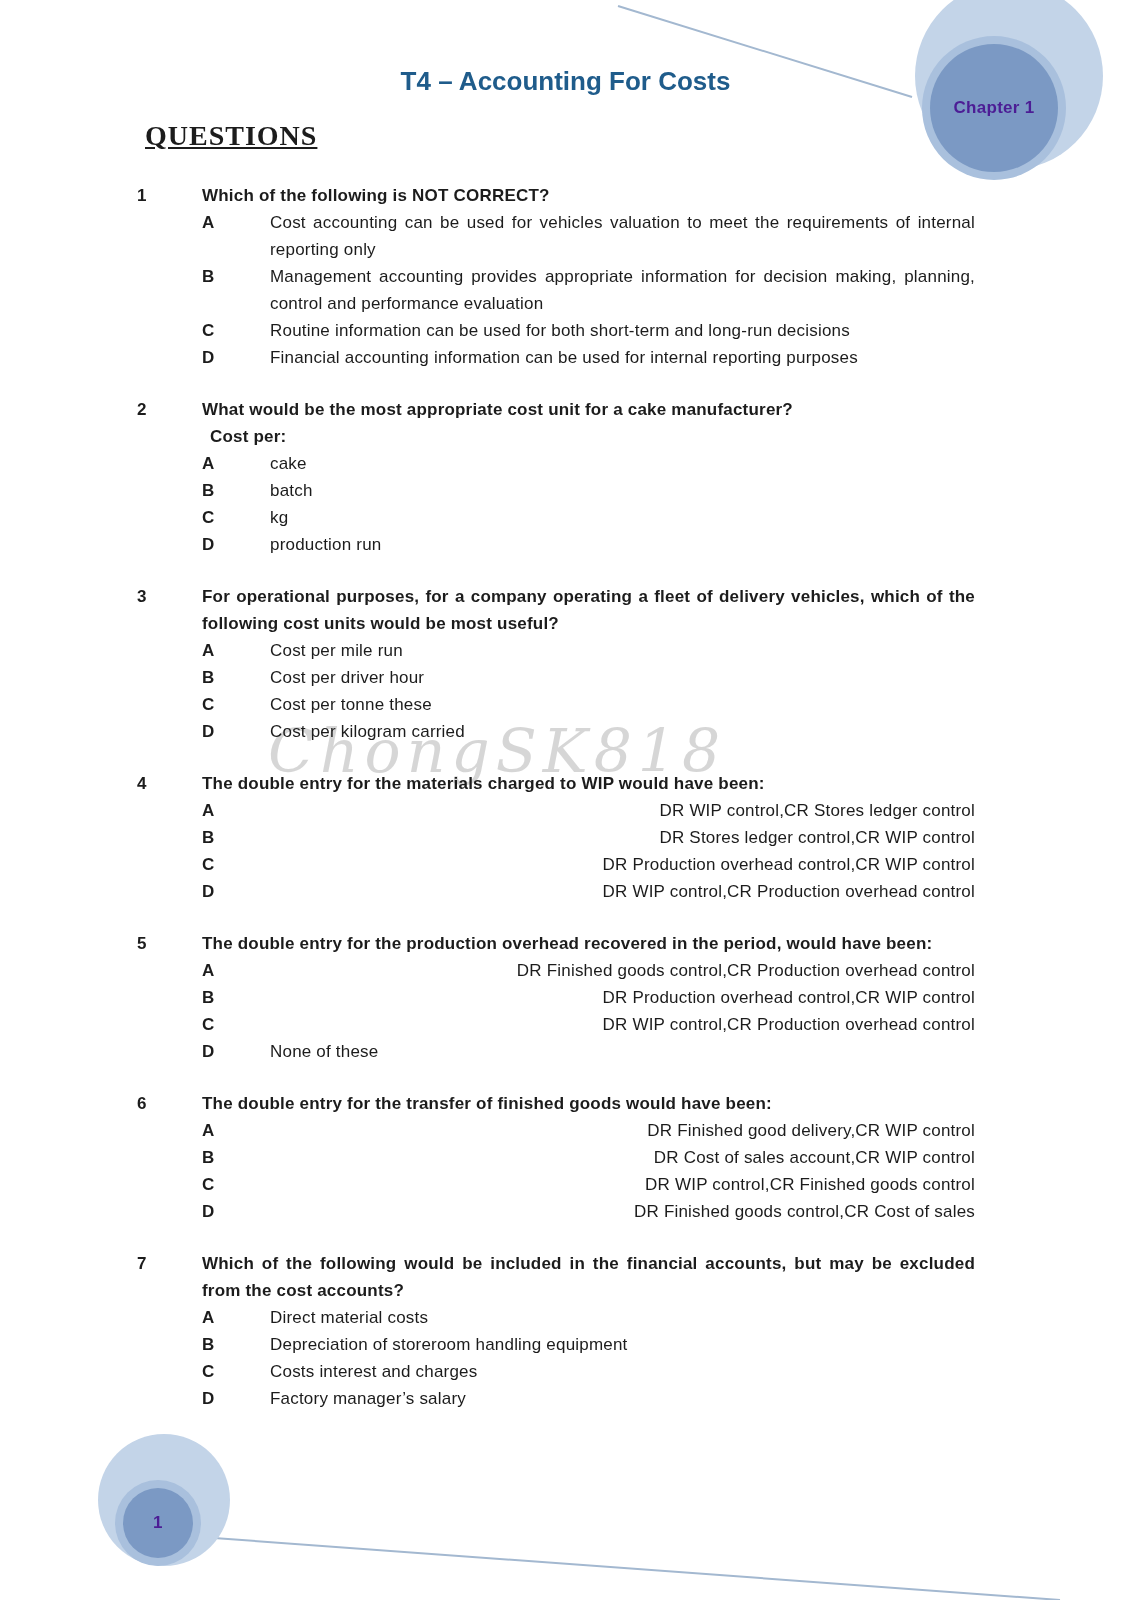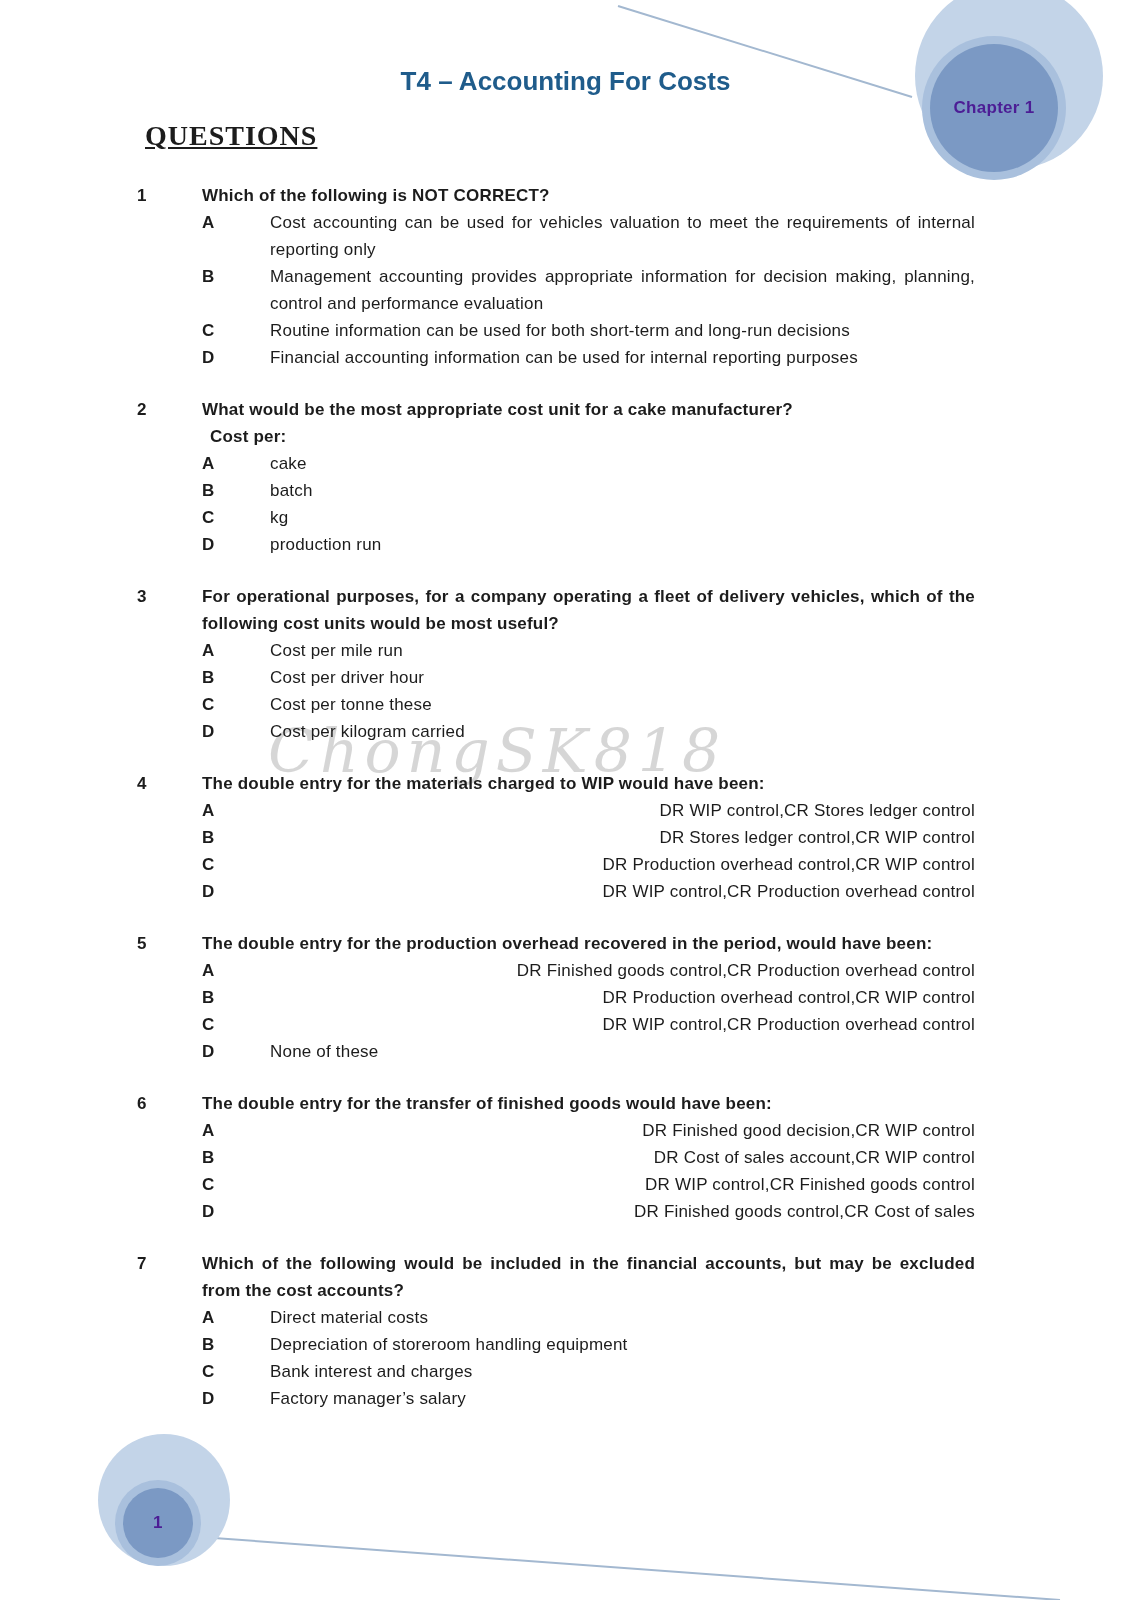--- a/index.html
+++ b/index.html
@@ -205,21 +205,21 @@
           </div>
         </div>
       </div>
       <div class="question question-6">
         <div class="q-num">6</div>
         <div class="q-body">
           <div class="q-stem">The double entry for the transfer of finished goods would have been:</div>
           <div class="options">
             <div class="option">
               <span class="opt-letter">A</span>
-              <span class="opt-text twocol"><span class="opt-dr">DR Finished good decision,</span><span class="opt-cr">CR WIP control</span></span>
+              <span class="opt-text twocol"><span class="opt-dr">DR Finished good delivery,</span><span class="opt-cr">CR WIP control</span></span>
             </div>
             <div class="option">
               <span class="opt-letter">B</span>
               <span class="opt-text twocol"><span class="opt-dr">DR Cost of sales account,</span><span class="opt-cr">CR WIP control</span></span>
             </div>
             <div class="option">
               <span class="opt-letter">C</span>
               <span class="opt-text twocol"><span class="opt-dr">DR WIP control,</span><span class="opt-cr">CR Finished goods control</span></span>
             </div>
             <div class="option">
@@ -237,21 +237,21 @@
             <div class="option">
               <span class="opt-letter">A</span>
               <span class="opt-text">Direct material costs</span>
             </div>
             <div class="option">
               <span class="opt-letter">B</span>
               <span class="opt-text">Depreciation of storeroom handling equipment</span>
             </div>
             <div class="option">
               <span class="opt-letter">C</span>
-              <span class="opt-text">Bank interest and charges</span>
+              <span class="opt-text">Costs interest and charges</span>
             </div>
             <div class="option">
               <span class="opt-letter">D</span>
               <span class="opt-text">Factory manager’s salary</span>
             </div>
           </div>
         </div>
       </div>
     </div>
 

